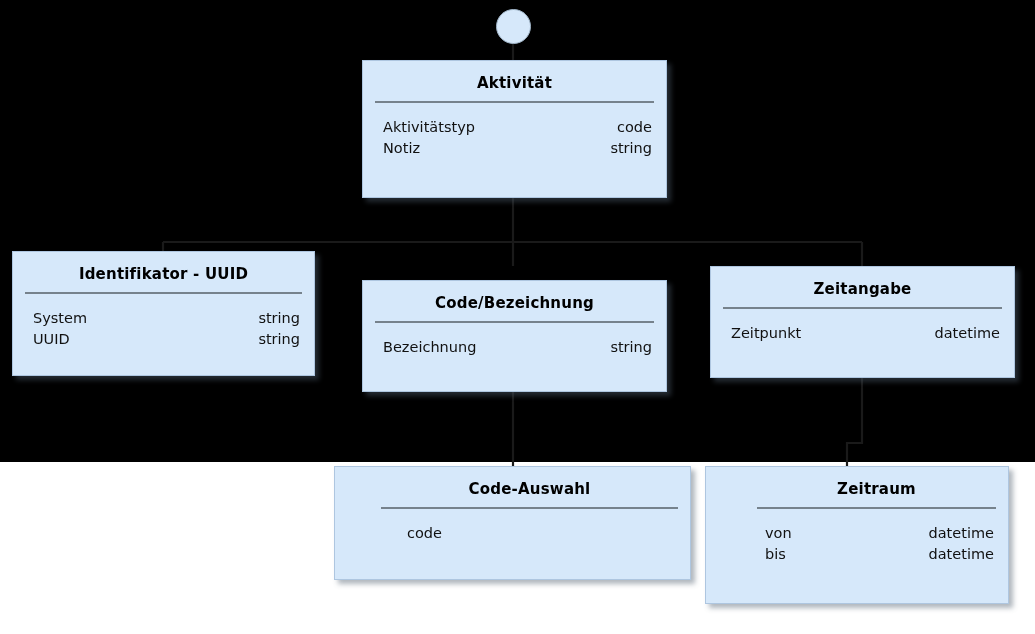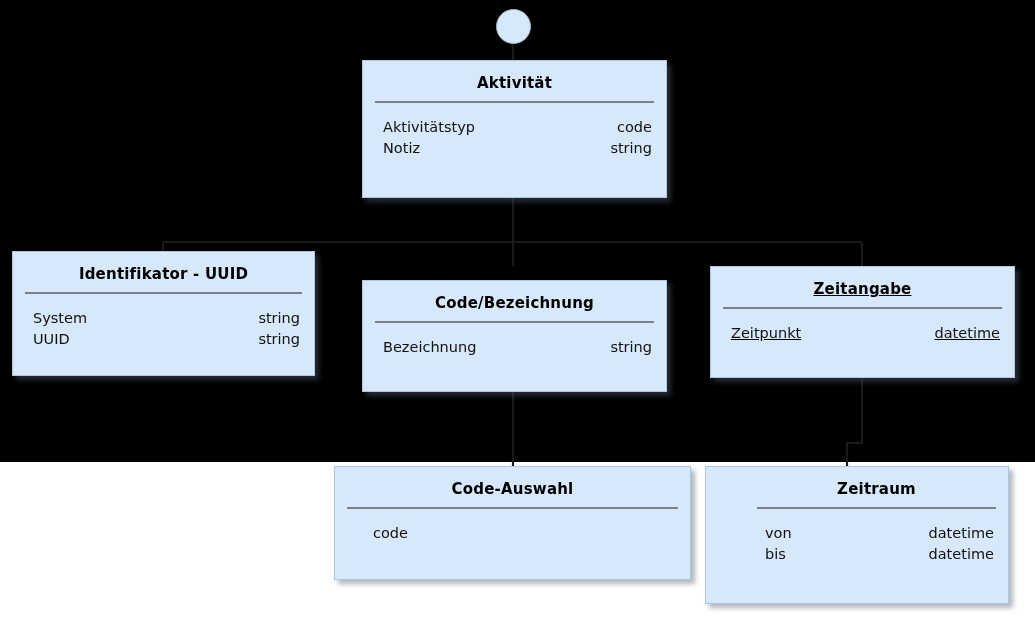--- a/index.html
+++ b/index.html
@@ -73,22 +73,22 @@
     box-sizing: border-box;
     background: #d6e8fa;
     border: 1px solid #9fb4c7;
     border-radius: 50%;
   }
 
   
   #box-aktivitaet      { left: 362px; top: 60px;  width: 305px; height: 138px; }
   #box-identifikator   { left: 12px;  top: 251px; width: 303px; height: 125px; }
   #box-codebezeichnung { left: 362px; top: 280px; width: 305px; height: 112px; }
-  #box-zeitangabe      { left: 710px; top: 266px; width: 305px; height: 112px; text-decoration: underline; }
-  #box-codeauswahl     { left: 334px; top: 466px; width: 357px; height: 114px; }
+  #box-zeitangabe      { left: 710px; top: 266px; width: 305px; height: 112px; }
+  #box-codeauswahl     { left: 334px; top: 466px; width: 357px; height: 114px; padding-left: 34px; }
   #box-zeitraum        { left: 705px; top: 466px; width: 304px; height: 138px; padding-left: 39px; }
 
   #start-circle        { left: 496px; top: 9px; width: 35px; height: 35px; }
 </style>
 </head>
 <body>
 
 <div id="canvas">
 
   <svg id="connectors" viewBox="0 0 1035 634" width="1035" height="634">

